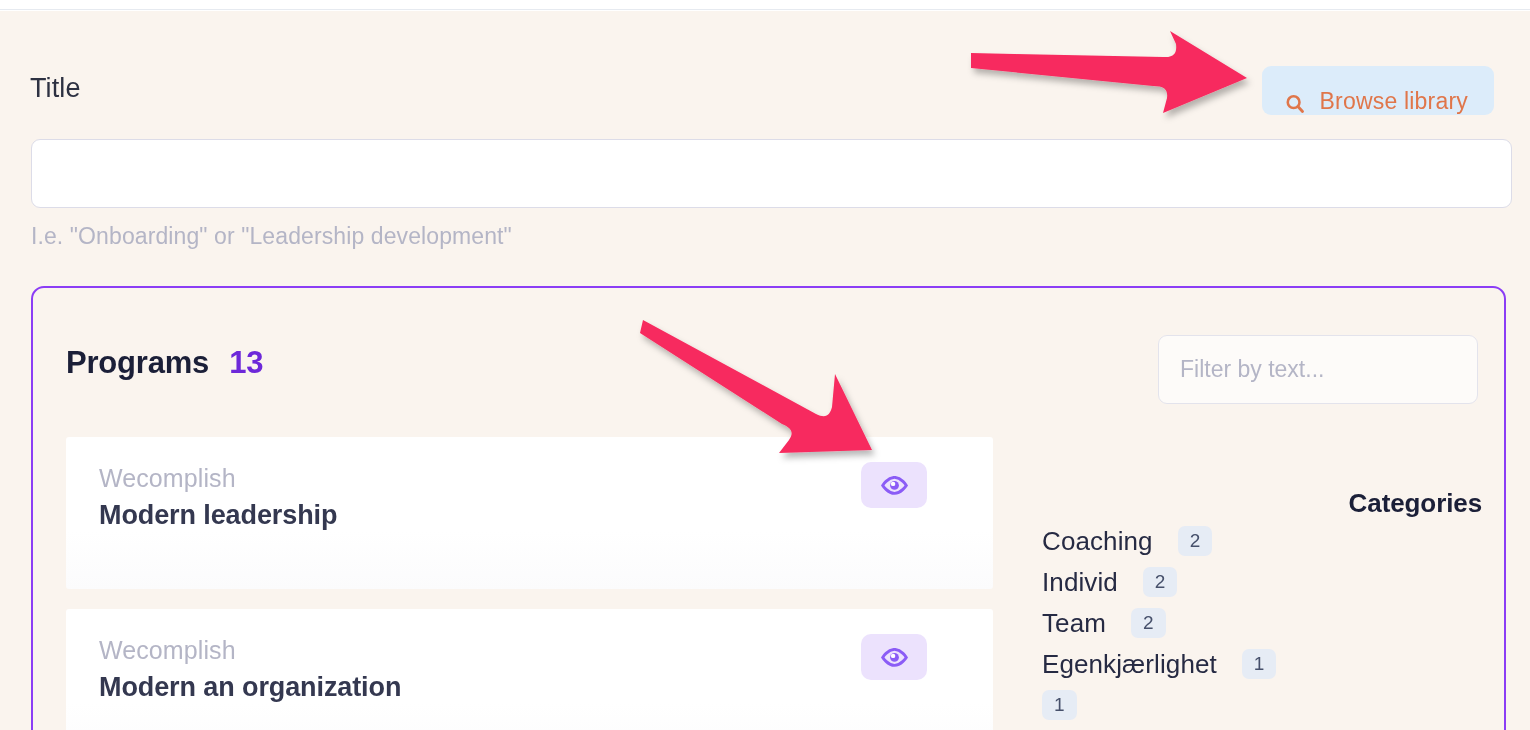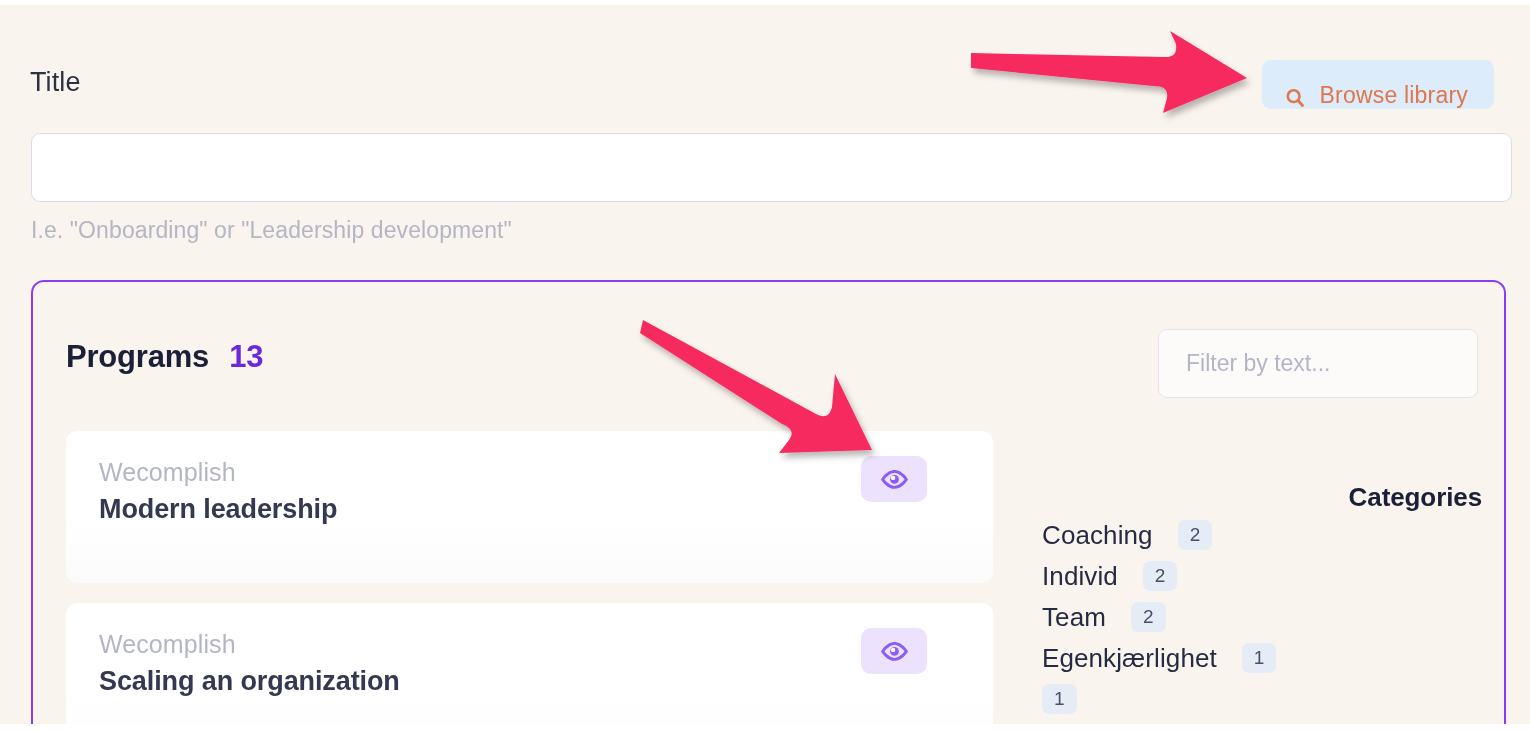--- a/index.html
+++ b/index.html
@@ -21,21 +21,21 @@
     position: absolute;
     top: 0; left: 0;
     width: 1530px;
     height: 10px;
     background: #ffffff;
     border-bottom: 1px solid #e6eaf0;
   }
 
   .page {
     position: absolute;
-    top: 5px; left: 0;
+    top: 11px; left: 0;
     width: 1530px;
     height: 719px;
     background: #faf4ee;
     overflow: hidden;
   }
 
   
   .title-row {
     position: absolute;
     top: 55px;
@@ -137,39 +137,39 @@
     top: 47px;
     right: 26px;
     width: 320px;
     height: 69px;
     background: #fdfbf9;
     border: 1.5px solid #e3e3ec;
     border-radius: 9px;
     font-family: "Liberation Sans", sans-serif;
     font-size: 23px;
     color: #2d3142;
-    padding: 0 27px;
+    padding: 0 21px;
     outline: none;
   }
   .filter-input::placeholder { color: #b4b5c6; }
 
   
   .cards-col {
     position: absolute;
     top: 149px;
     left: 33px;
     width: 927px;
   }
 
   .prog-card {
     position: relative;
     width: 927px;
     height: 152px;
     background: linear-gradient(to bottom, #ffffff 0%, #ffffff 62%, #fbfbfc 100%);
-    border-radius: 11px;
+    border-radius: 3px;
     margin-bottom: 20px;
   }
 
   .card-org {
     position: absolute;
     left: 33px;
     top: 27px;
     font-size: 25px;
     color: #b4b5c6;
     letter-spacing: 0.1px;
@@ -284,21 +284,21 @@
           <svg width="27" height="19" viewBox="0 0 27 19">
             <path d="M13.5 1.4C6.6 1.4 1.7 9.4 1.7 9.4s4.9 8 11.8 8 11.8-8 11.8-8S20.4 1.4 13.5 1.4z" fill="none" stroke="#8b5cf6" stroke-width="2.9"></path>
             <circle cx="13.5" cy="9.4" r="4.4" fill="#8b5cf6"></circle>
             <circle cx="12.1" cy="7.9" r="2.2" fill="#ffffff"></circle>
           </svg>
         </button>
       </div>
 
       <div class="prog-card">
         <div class="card-org">Wecomplish</div>
-        <div class="card-title">Scaling an organization</div>
+        <div class="card-title">Modern an organization</div>
         <button class="eye-btn">
           <svg width="27" height="19" viewBox="0 0 27 19">
             <path d="M13.5 1.4C6.6 1.4 1.7 9.4 1.7 9.4s4.9 8 11.8 8 11.8-8 11.8-8S20.4 1.4 13.5 1.4z" fill="none" stroke="#8b5cf6" stroke-width="2.9"></path>
             <circle cx="13.5" cy="9.4" r="4.4" fill="#8b5cf6"></circle>
             <circle cx="12.1" cy="7.9" r="2.2" fill="#ffffff"></circle>
           </svg>
         </button>
       </div>
 
     </div>

